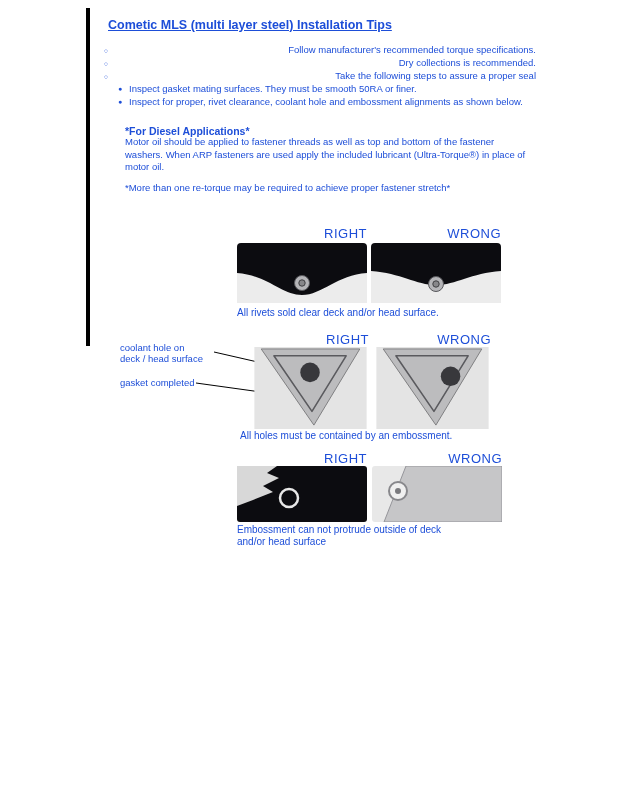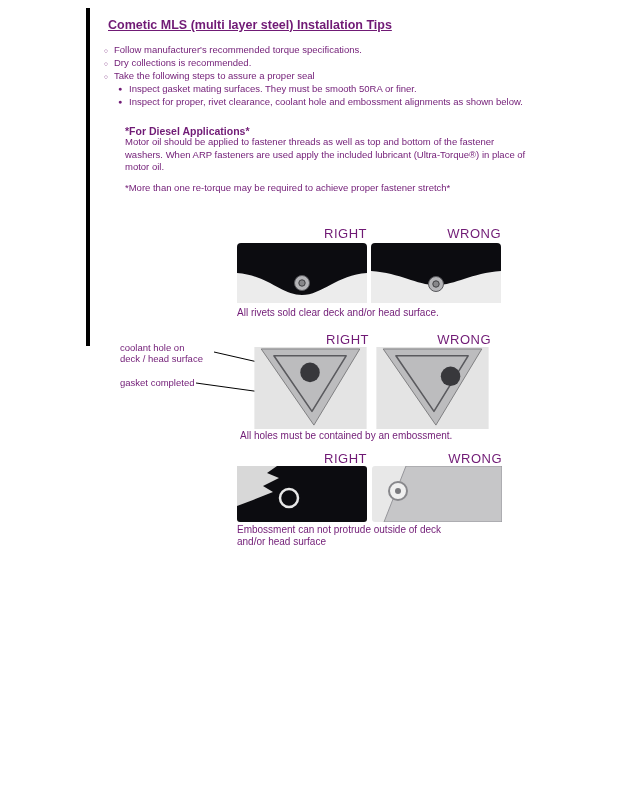--- a/index.html
+++ b/index.html
@@ -1,25 +1,25 @@
 <!DOCTYPE html>
 <html><head>
 <meta charset="utf-8">
 <style>
   html,body { margin:0; padding:0; background:#ffffff; }
   .page {
     position:relative; width:618px; height:568px; background:#ffffff;
-    font-family:"Liberation Sans", sans-serif; color:#701a75; overflow:hidden;
+    font-family:"Liberation Sans", sans-serif; color:#1d4ed8; overflow:hidden;
   }
   .left-bar { position:absolute; left:86px; top:8px; width:4px; height:338px; background:#000; }
 
   .title { position:absolute; left:108px; top:18px; margin:0; font-size:12.5px; font-weight:bold; text-decoration:underline; }
 
   .tips { position:absolute; left:104px; top:43px; width:432px; font-size:9.5px; line-height:13px; }
-  .bullet { position:relative; padding-left:10px; }
+  .bullet { position:relative; padding-left:10px;text-align:right; }
   .bullet::before { content:"○"; position:absolute; left:0; top:1px; font-size:6.5px; }
   .sub { position:relative; margin-left:14px; padding-left:11px; }
   .sub::before { content:"●"; position:absolute; left:0; top:0; font-size:7px; }
 
   .diesel-heading { position:absolute; left:117px; top:117px; margin:8px; font-size:10.5px; font-weight:bold; }
   .diesel-paras { position:absolute; left:117px; top:136px; width:414px; font-size:9.5px; line-height:12.5px; }
   .diesel-paras p { margin:0 0 8px 8px; }
 
   .dg-label { position:absolute; text-align:right; font-size:13px; letter-spacing:0.5px; }
   .dg-img { position:absolute; }

